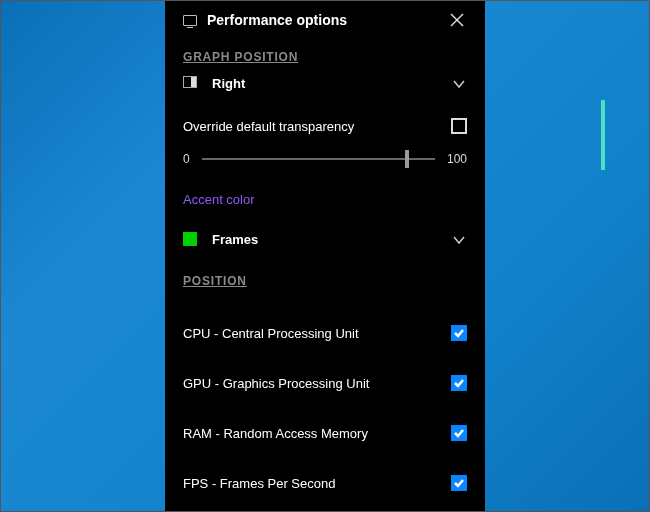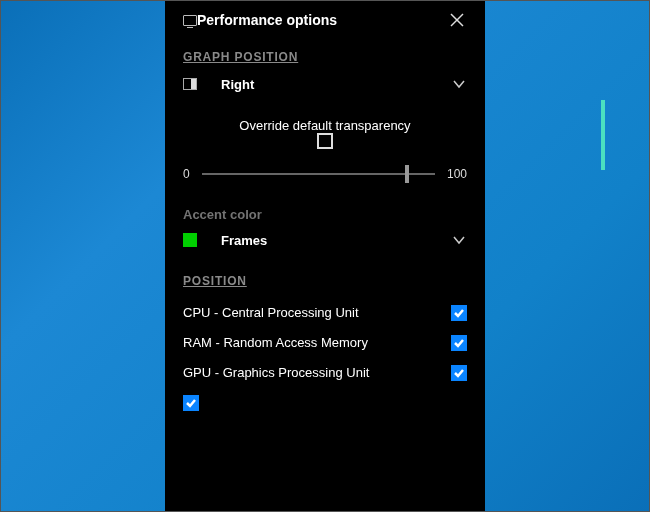--- a/index.html
+++ b/index.html
@@ -39,20 +39,21 @@
       background: #000;
       color: #fff;
       padding: 10px 18px 8px 18px;
       font-size: 13px;
       display: flex;
       flex-direction: column;
     }
     .panel-header {
       display: flex;
       align-items: center;
+      gap: 10px;
       margin-bottom: 20px;
       justify-content: space-between;
     }
     .monitor-icon {
       width: 14px;
       height: 11px;
       border: 1px solid #bbb;
       border-radius: 1px;
       position: relative;
     }
@@ -81,29 +82,29 @@
     .close-btn svg { stroke: #ddd; stroke-width: 1.5; }
     .section-label {
       color: #8a8a8a;
       font-size: 12px;
       letter-spacing: 0.8px;
       font-weight: 600;
       margin-bottom: 10px;
       text-decoration: underline;
     }
     .subsection-label {
-      color: #737373;
-      font-size: 13px;
-      font-weight: 700;
-      margin-bottom: 8px;
+      color: #8b5cf6;
+      font-size: 13px;
+      font-weight: 400;
+      margin-bottom: 23px;
     }
     .dropdown-row {
       display: flex;
-      align-items: center;
-      gap: 24px;
+      align-items: flex-start;
+      gap: 15px;
       cursor: pointer;
       padding: 2px 0;
       margin-bottom: 24px;
     }
     .dropdown-row .value {
       flex: 1;
       font-weight: 600;
       font-size: 13px;
     }
     .position-icon {
@@ -143,21 +144,20 @@
     .checkbox-box.checked {
       background: #0a84ff;
       border-color: #0a84ff;
     }
     .checkbox-box.checked svg { stroke: #fff; stroke-width: 2.5; fill: none; }
     .row-between {
       display: flex;
       align-items: center;
       justify-content: space-between;
       margin-bottom: 18px;
-      flex-direction: column;
     }
     .slider-row {
       display: flex;
       align-items: center;
       gap: 12px;
       font-size: 12px;
       color: #ddd;
       margin-bottom: 26px;
     }
     .slider-track {
@@ -175,24 +175,25 @@
     .slider-thumb {
       position: absolute;
       top: 50%;
       width: 4px;
       height: 18px;
       background: #999;
       transform: translate(-50%, -50%);
     }
     .metric-row {
       display: flex;
-      align-items: flex-start;
+      align-items: center;
       justify-content: space-between;
       padding: 7px 0;
       font-size: 13px;
+      margin-top: 20px;
     }
     .metric-row .label { color: #fff; }
   </style>
 </head>
 <body>
 
 <div class="desktop"></div>
 
 <div class="panel">
 
@@ -247,36 +248,37 @@
   <div id="metrics-list">
       <div class="metric-row">
         <span class="label">CPU - Central Processing Unit</span>
         <span class="checkbox-box checked">
           <svg width="12" height="12" viewBox="0 0 12 12">
             <polyline points="2,6 5,9 10,3"></polyline>
           </svg>
         </span>
       </div>
       <div class="metric-row">
+        <span class="label">GPU - Graphics Processing Unit</span>
+        <span class="checkbox-box checked">
+          <svg width="12" height="12" viewBox="0 0 12 12">
+            <polyline points="2,6 5,9 10,3"></polyline>
+          </svg>
+        </span>
+      </div>
+      <div class="metric-row">
         <span class="label">RAM - Random Access Memory</span>
         <span class="checkbox-box checked">
           <svg width="12" height="12" viewBox="0 0 12 12">
             <polyline points="2,6 5,9 10,3"></polyline>
           </svg>
         </span>
       </div>
       <div class="metric-row">
-        <span class="label">GPU - Graphics Processing Unit</span>
-        <span class="checkbox-box checked">
-          <svg width="12" height="12" viewBox="0 0 12 12">
-            <polyline points="2,6 5,9 10,3"></polyline>
-          </svg>
-        </span>
-      </div>
-      <div class="metric-row">
+        <span class="label">FPS - Frames Per Second</span>
         <span class="checkbox-box checked">
           <svg width="12" height="12" viewBox="0 0 12 12">
             <polyline points="2,6 5,9 10,3"></polyline>
           </svg>
         </span>
       </div>
     </div>
 
 </div>
 

